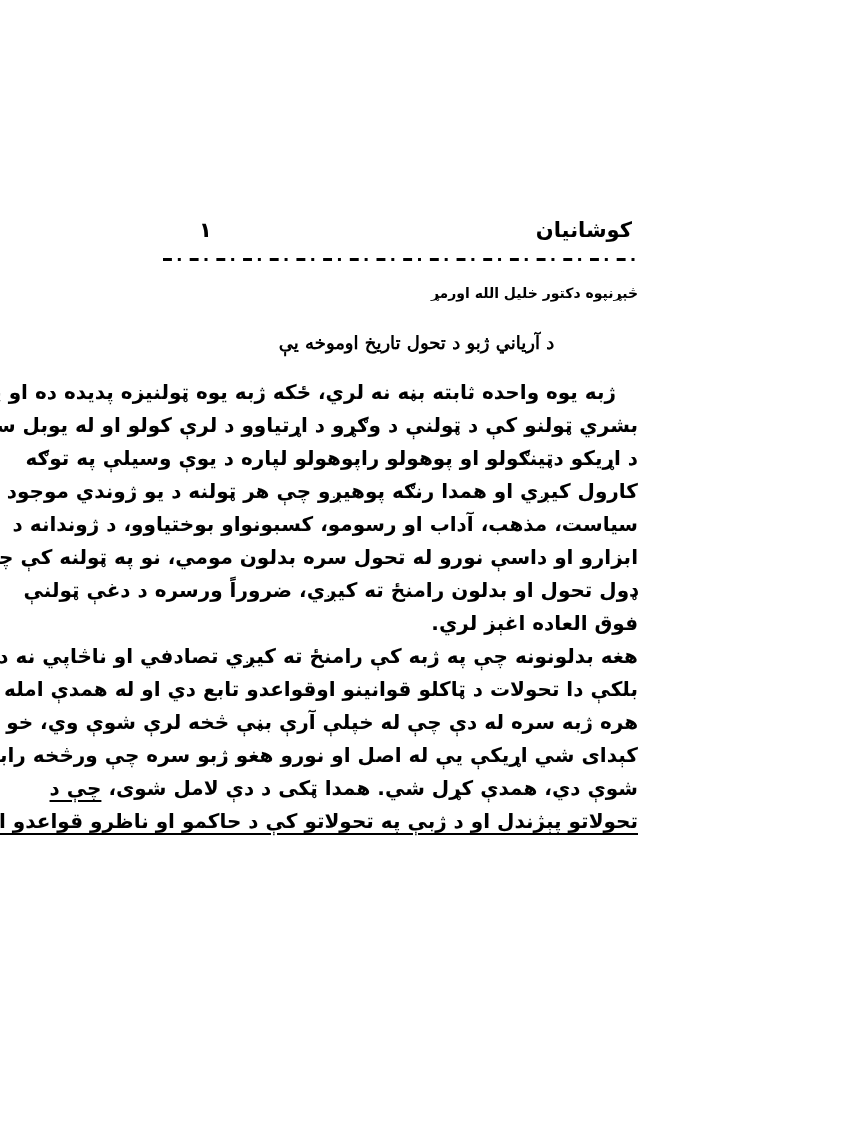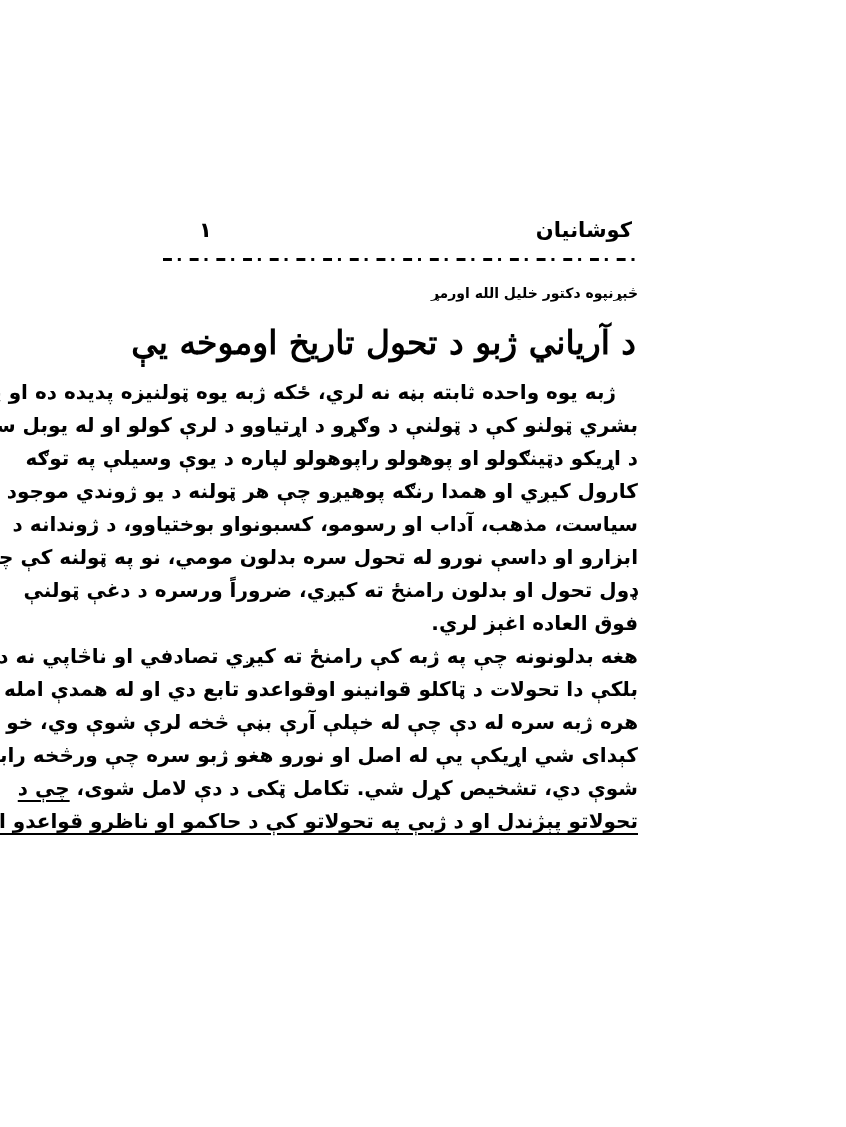--- a/index.html
+++ b/index.html
@@ -72,28 +72,28 @@
     top: 281px;
     direction: rtl;
     font-family: "DejaVu Sans", sans-serif;
     font-weight: bold;
     font-size: 14px;
     line-height: 24px;
     white-space: nowrap;
   }
   .title {
     position: absolute;
-    left: 161px;
+    left: 179px;
     top: 322px;
     width: 475px;
     text-align: center;
     direction: rtl;
     font-family: "DejaVu Serif", serif;
     font-weight: bold;
-    font-size: 33px;
+    font-size: 18px;
     line-height: 42px;
     white-space: nowrap;
   }
   .body-text {
     position: absolute;
     left: 160px;
     top: 376px;
     width: 478px;
     direction: rtl;
     font-family: "DejaVu Sans", sans-serif;
@@ -145,18 +145,18 @@
       <div class="line">سياست، مذهب، آداب او رسومو، کسبونواو بوختياوو، د ژوندانه د</div>
       <div class="line">ابزارو او داسې نورو له تحول سره بدلون مومي، نو په ټولنه کې چې هر</div>
       <div class="line">ډول تحول او بدلون رامنځ ته کيږي، ضروراً ورسره د دغې ټولنې</div>
       <div class="line last">فوق العاده اغېز لري.</div>
     </div>
     <div>
       <div class="line">هغه بدلونونه چې په ژبه کې رامنځ ته کيږي تصادفي او ناڅاپي نه دي،</div>
       <div class="line">بلکې دا تحولات د ټاکلو قوانينو اوقواعدو تابع دي او له همدې امله</div>
       <div class="line">هره ژبه سره له دې چې له خپلې آرې بڼې څخه لرې شوې وي، خو</div>
       <div class="line">کېداى شي اړيکې يې له اصل او نورو هغو ژبو سره چې ورڅخه رابېلې</div>
-      <div class="line"><span>شوې دي، تشخيص کړل شي. تکامل ټکی د دې لامل شوی،</span> <span class="u">چې د</span></div>
+      <div class="line"><span>شوې دي، همدې کړل شي. همدا ټکی د دې لامل شوی،</span> <span class="u">چې د</span></div>
       <div class="line u">تحولاتو پېژندل او د ژبې په تحولاتو کې د حاکمو او ناظرو قواعدو او</div>
     </div>
   </div>
 
 </div>
 
 </body></html>

